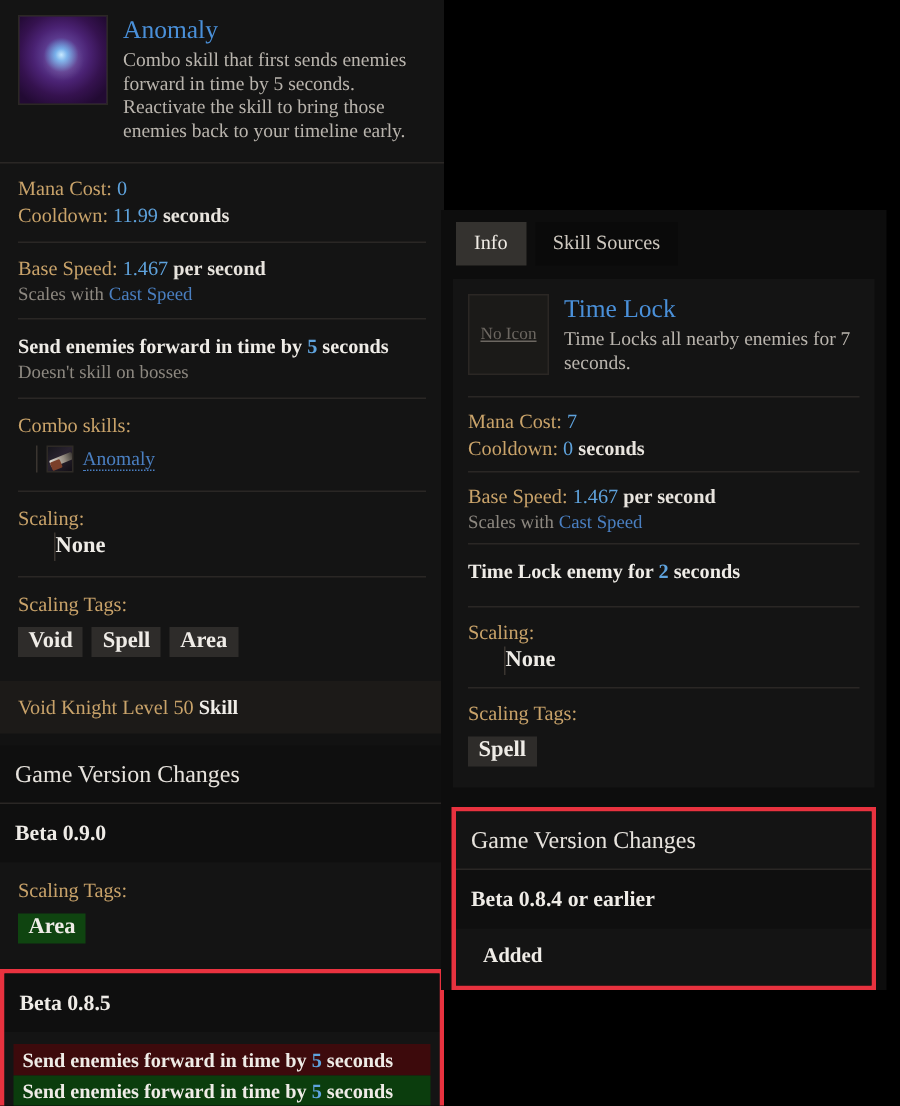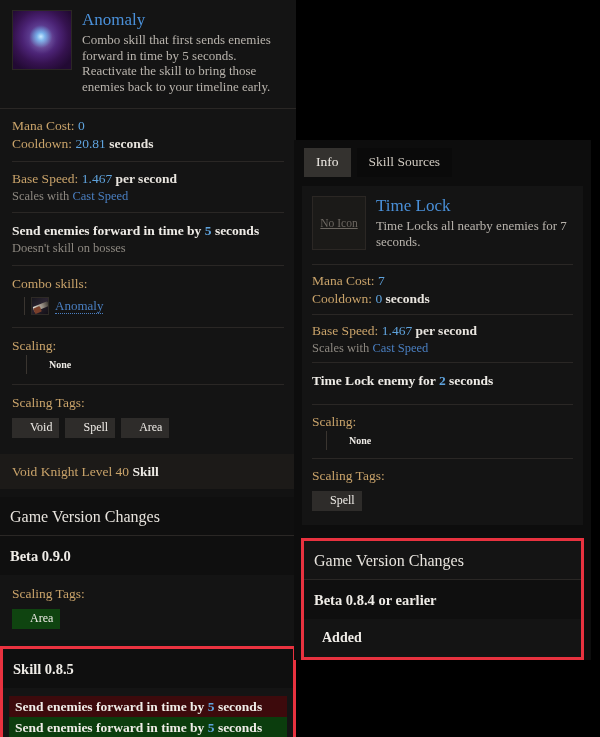--- a/index.html
+++ b/index.html
@@ -152,36 +152,36 @@
     border-radius: 1px;
   }
   .combo-link {
     color: #4a7fc1;
     font-size: 13px;
     border-bottom: 1px dotted #4a7fc1;
     line-height: 15px;
   }
 
   .scaling-val {
-    font-size: 10px;
-    line-height: 19px;
-    color: #efece7;
-    font-weight: bold;
-    margin-left: 14px;
-    padding-left: 22px;
+    font-size: 15px;
+    line-height: 19px;
+    color: #efece7;
+    font-weight: bold;
+    margin-left: 24px;
+    padding-left: 0;
     border-left: 1px solid #3a3530;
   }
 
   .tag-row { display: flex; gap: 6px; margin-top: 6px; }
   .tag {
     background: #2e2c2a;
     color: #efece7;
-    font-size: 12px;
-    font-weight: normal;
-    padding: 3px 7px 4px 18px;
+    font-size: 15px;
+    font-weight: bold;
+    padding: 3px 7px 4px 7px;
     line-height: 13px;
   }
   .tag.green { background: #0f4410; }
 
   .footer-band {
     background: #1c1a18;
     padding: 9px 12px;
     font-size: 13.5px;
     line-height: 17px;
     color: #c9a36a;
@@ -294,21 +294,21 @@
 
       <div class="sep"></div>
 
       <div class="stat-block">
         <div class="stat-line">
           <span>Mana Cost:</span>
           <span class="v">0</span>
         </div>
         <div class="stat-line">
           <span>Cooldown:</span>
-          <span class="v">20.81</span>
+          <span class="v">11.99</span>
           <span class="u">seconds</span>
         </div>
       </div>
 
       <div class="sep" style="margin:4px 12px 0 12px;"></div>
 
       <div class="stat-block">
         <div class="stat-line">
           <span>Base Speed:</span>
           <span class="v">1.467</span>
@@ -354,39 +354,39 @@
         <div class="label-gold">Scaling Tags:</div>
         <div class="tag-row">
           <span class="tag">Void</span>
           <span class="tag">Spell</span>
           <span class="tag">Area</span>
         </div>
       </div>
     </div>
 
     <div class="footer-band">
-      <span>Void Knight Level 40</span>
+      <span>Void Knight Level 50</span>
       <b>Skill</b>
     </div>
 
     <div class="gvc-wrap">
       <div class="gvc-title">Game Version Changes</div>
 
       <div>
         <div class="gvc-version">Beta 0.9.0</div>
         <div class="gvc-body">
           <div class="label-gold">Scaling Tags:</div>
           <div class="tag-row">
             <span class="tag green">Area</span>
           </div>
         </div>
       </div>
 
       <div class="hl-box" style="margin-top:6px;">
-        <div class="gvc-version">Skill 0.8.5</div>
+        <div class="gvc-version">Beta 0.8.5</div>
         <div class="gvc-body" style="padding:8px 6px 8px 6px;">
           <div class="diff-row diff-removed">
             <span>Send enemies forward in time by</span>
             <span class="num">5</span>
             <span>seconds</span>
           </div>
           <div class="diff-row diff-added">
             <span>Send enemies forward in time by</span>
             <span class="num">5</span>
             <span>seconds</span>

